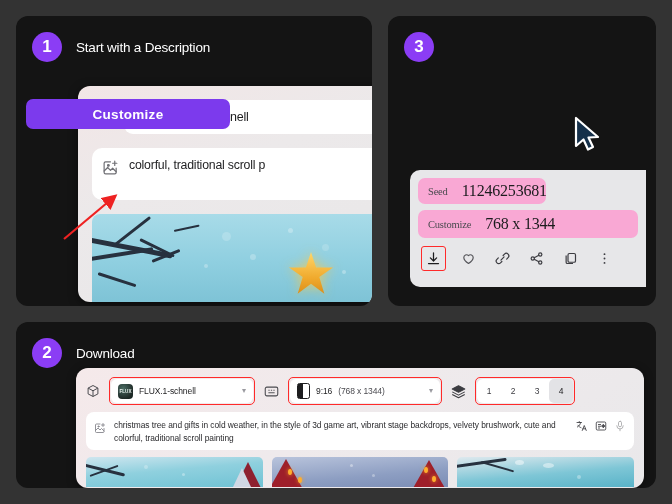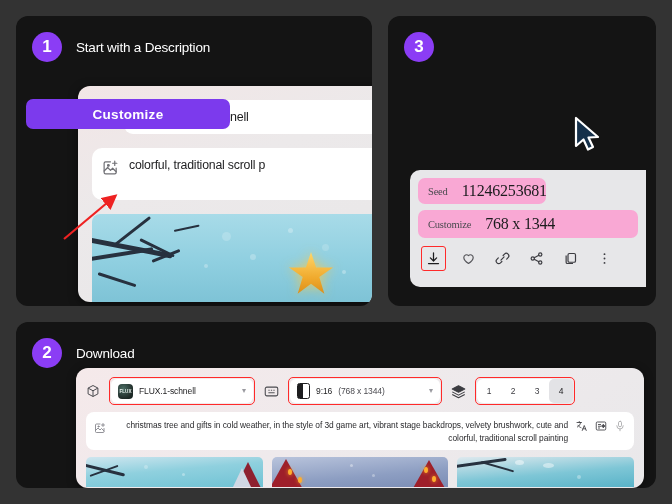--- a/index.html
+++ b/index.html
@@ -274,21 +274,20 @@
     gap: 8px;
     padding: 7px 8px;
     align-items: flex-start;
   }
   .prompt-text-2 {
     flex: 1;
     font-size: 8.4px;
     color: #2a2a2d;
     line-height: 12.5px;
     letter-spacing: -0.05px;
-    text-align: right;
   }
   .prompt-tools { display: flex; align-items: center; gap: 7px; padding-top: 1px; }
 
   .thumb-strip {
     display: flex;
     gap: 9px;
     padding: 7px 10px 0 10px;
   }
   .thumb {
     flex: 1;

